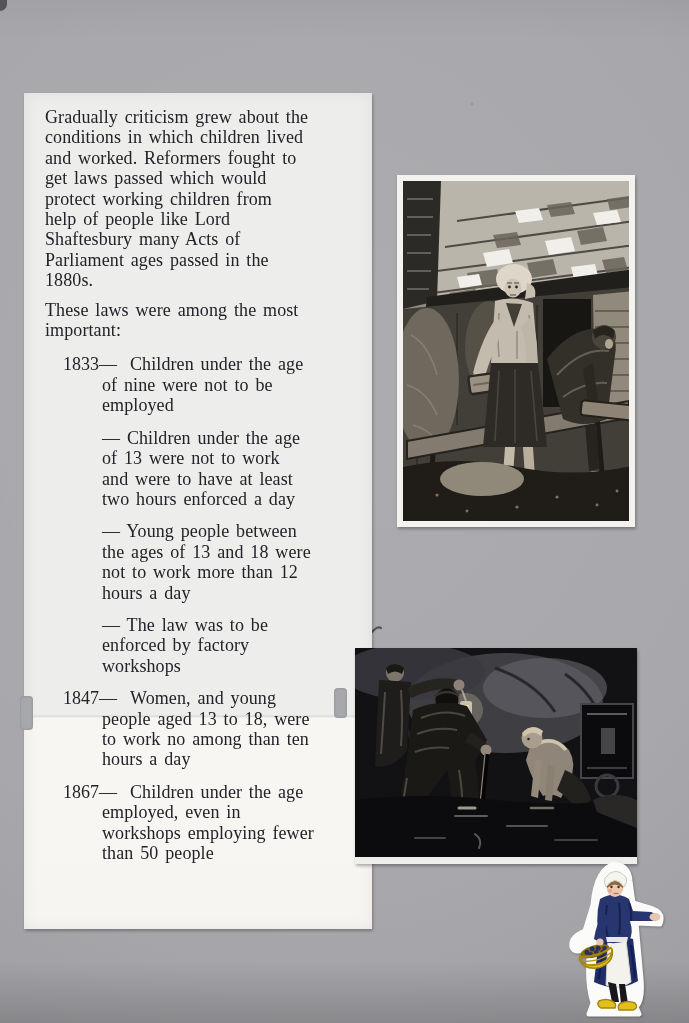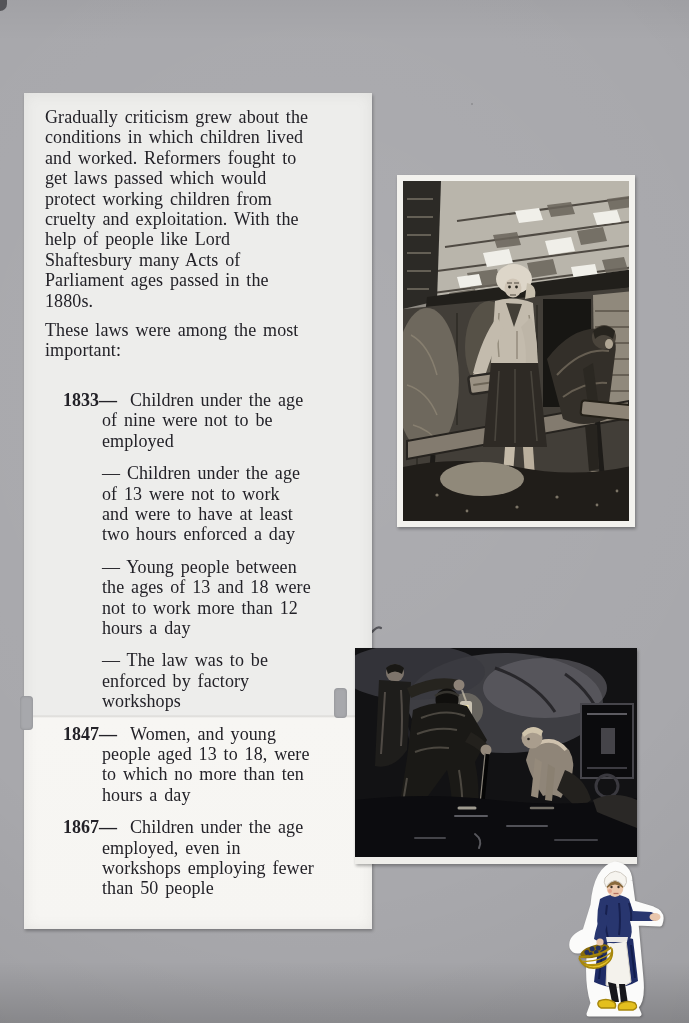--- a/index.html
+++ b/index.html
@@ -30,26 +30,26 @@
     position:absolute;left:24px;top:93px;width:348px;height:836px;
     box-sizing:border-box;padding:14px 20px 0 21px;
     background:linear-gradient(180deg,#ededeb 0px,#ededeb 622px,#d9d8d5 623px,#f7f6f3 625px,#f6f5f2 100%);
     box-shadow:1px 2px 3px rgba(0,0,0,0.28), inset 0 0 14px rgba(120,120,125,0.12);
   }
   .panel .tl{
     white-space:pre;font-size:18px;line-height:20.4px;color:#232228;
     word-spacing:2.2px;letter-spacing:.1px;
   }
   .intro{margin-bottom:9px;}
-  .laws-heading{margin-bottom:29px;}
+  .laws-heading{margin-bottom:14px;}
   .law-item{position:relative;margin-left:57px;margin-bottom:12px;}
   .law-item .first-line-of-entry{padding-left:28px;}
   .law-year{
     position:absolute;left:-39px;top:0;width:70px;
-    font-size:18px;line-height:20.4px;color:#232228;white-space:pre;font-weight:bold;
+    font-size:18px;line-height:20.4px;color:#232228;white-space:pre;
   }
   
   .tab{position:absolute;background:#a7a8ac;box-shadow:inset 0 0 3px rgba(0,0,0,.18);}
   .tab-left{left:20px;top:696px;width:13px;height:34px;border-radius:4px;}
   .tab-right{left:334px;top:688px;width:13px;height:30px;border-radius:4px;}
 
   
   .print{position:absolute;box-shadow:1px 2px 3px rgba(0,0,0,0.3);}
   .barn-print{left:397px;top:175px;width:238px;height:352px;}
   .mine-print{left:355px;top:648px;width:282px;height:216px;}
@@ -68,21 +68,20 @@
   <path d="M3,16 Q7,10 12,12 Q18,15 22,10 Q26,6 29,8" fill="none" stroke="#55555a" stroke-width="2.2" stroke-linecap="round"></path>
 </svg>
 
 <div class="panel">
   <div class="intro" id="intro">
       <div class="tl">Gradually criticism grew about the</div>
       <div class="tl">conditions in which children lived</div>
       <div class="tl">and worked. Reformers fought to</div>
       <div class="tl">get laws passed which would</div>
       <div class="tl">protect working children from</div>
-      <div class="tl">cruelty and exploitation. With the</div>
       <div class="tl">help of people like Lord</div>
       <div class="tl">Shaftesbury many Acts of</div>
       <div class="tl">Parliament ages passed in the</div>
       <div class="tl">1880s.</div>
     </div>
   <div class="laws-heading" id="laws-heading">
       <div class="tl">These laws were among the most</div>
       <div class="tl">important:</div>
     </div>
   <div id="entries">
@@ -109,21 +108,21 @@
           <div class="tl">— The law was to be</div>
           <div class="tl">enforced by factory</div>
           <div class="tl">workshops</div>
         </div>
       </div>
       <div>
         <div class="law-item">
           <span class="law-year">1847—</span>
           <div class="tl first-line-of-entry">Women, and young</div>
           <div class="tl">people aged 13 to 18, were</div>
-          <div class="tl">to which no more than ten</div>
+          <div class="tl">to work no among than ten</div>
           <div class="tl">hours a day</div>
         </div>
       </div>
       <div>
         <div class="law-item">
           <span class="law-year">1867—</span>
           <div class="tl first-line-of-entry">Children under the age</div>
           <div class="tl">employed, even in</div>
           <div class="tl">workshops employing fewer</div>
           <div class="tl">than 50 people</div>

